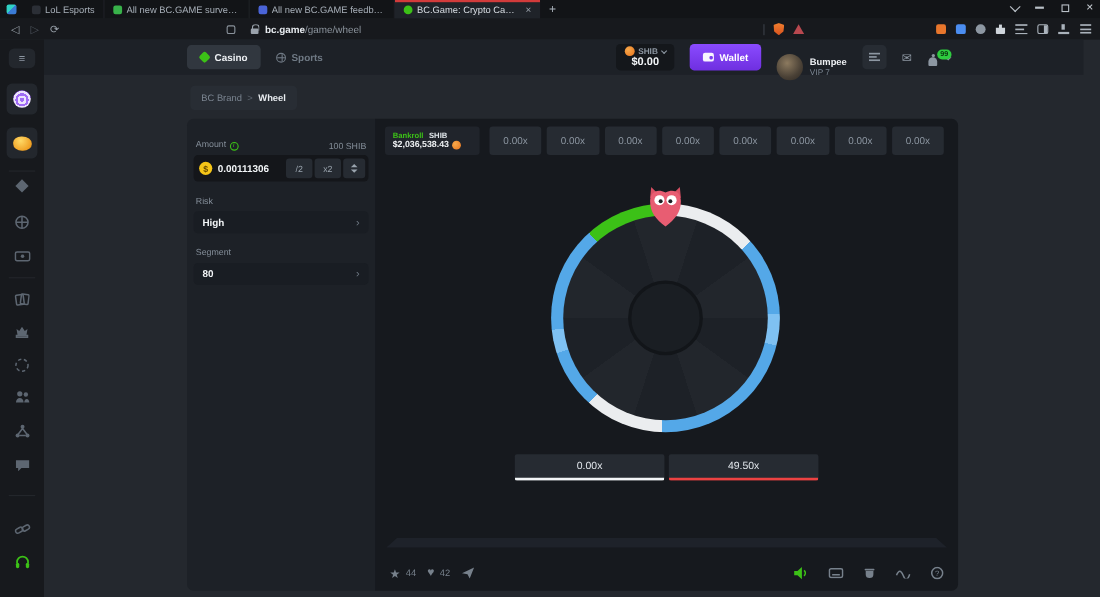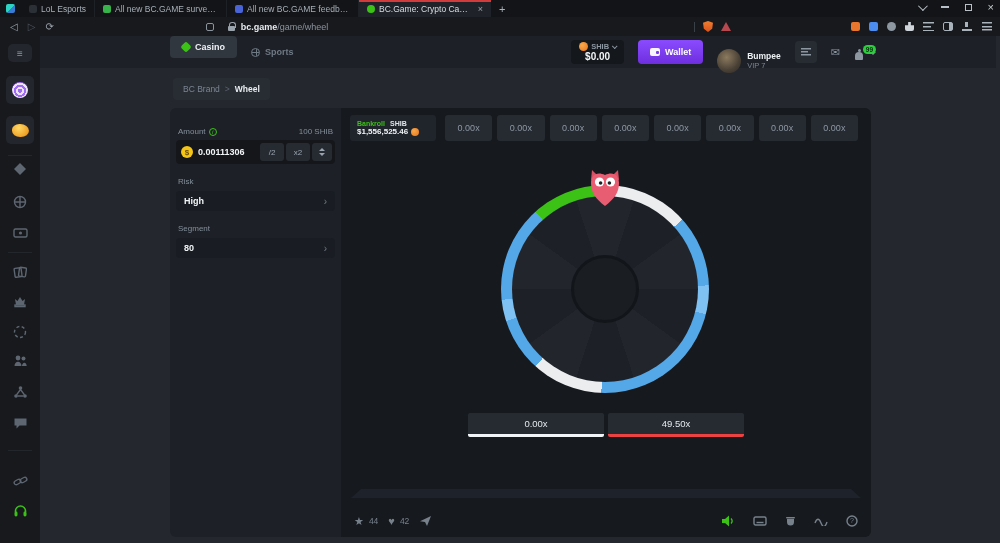--- a/index.html
+++ b/index.html
@@ -57,21 +57,21 @@
      linear-gradient(#aab2bb,#aab2bb) 0 3.5px/10px 1.5px no-repeat,
      linear-gradient(#aab2bb,#aab2bb) 0 7px/10px 1.5px no-repeat; margin-right:8px; }
 
   .win-controls { position:absolute; right:6px; top:2px; display:flex; align-items:center; gap:16px; }
   .wc-caret { width:7px; height:7px; border-right:1.5px solid #b9c0c7; border-bottom:1.5px solid #b9c0c7; transform:rotate(45deg) translateY(-2px); }
   .wc-min { width:8px; height:1.5px; background:#b9c0c7; }
   .wc-restore { width:7px; height:7px; border:1.2px solid #b9c0c7; }
   .wc-close { color:#c6ccd2; font-size:11px; line-height:10px; }
 
   
-  .page-header { position:absolute; top:36px; left:40px; right:4px; height:32px; background:#1d2127; display:flex; }
+  .page-header { position:absolute; top:36px; left:40px; right:15px; height:32px; background:#1d2127; display:flex; align-items:center; }
   .pill { display:flex; align-items:center; gap:5px; font-size:9px; font-weight:bold; }
   .pill-casino { margin-left:130px; background:#31373f; color:#eef1f4; border-radius:4px; height:22px; padding:0 12px; }
   .pill-sports { margin-left:14px; color:#6f7984; }
   .dmnd { width:8px; height:8px; background:#3cc117; transform:rotate(45deg); border-radius:2px; }
   .ball { width:9px; height:9px; border-radius:50%; border:1px solid #6f7984; position:relative; overflow:hidden; }
   .ball::before { content:""; position:absolute; left:50%; top:-1px; bottom:-1px; width:1px; background:#6f7984; }
   .ball::after { content:""; position:absolute; top:50%; left:-1px; right:-1px; height:1px; background:#6f7984; }
   .hdr-right { margin-left:auto; margin-right:128px; display:flex; align-items:center; gap:14px; }
   .cur-box { background:#14171b; border-radius:4px; height:24px; padding:2px 8px; display:flex; flex-direction:column; justify-content:center; align-items:flex-start; }
   .cur-top { display:flex; align-items:center; gap:3px; font-size:7.5px; color:#8d97a2; font-weight:bold; }
@@ -403,21 +403,21 @@
   </div>
 </div>
 
 <div class="wheel-panel">
   <div class="bankroll">
     <span class="bk-l1">
       <span class="g">Bankroll</span>
       <span class="w">SHIB</span>
     </span>
     <span class="bk-l2">
-      <span>$1,556,525.46</span>
+      <span>$2,036,538.43</span>
       <span class="shiba"></span>
     </span>
   </div>
   <div class="multi-row">
     <div class="multi-btn">0.00x</div>
     <div class="multi-btn">0.00x</div>
     <div class="multi-btn">0.00x</div>
     <div class="multi-btn">0.00x</div>
     <div class="multi-btn">0.00x</div>
     <div class="multi-btn">0.00x</div>

